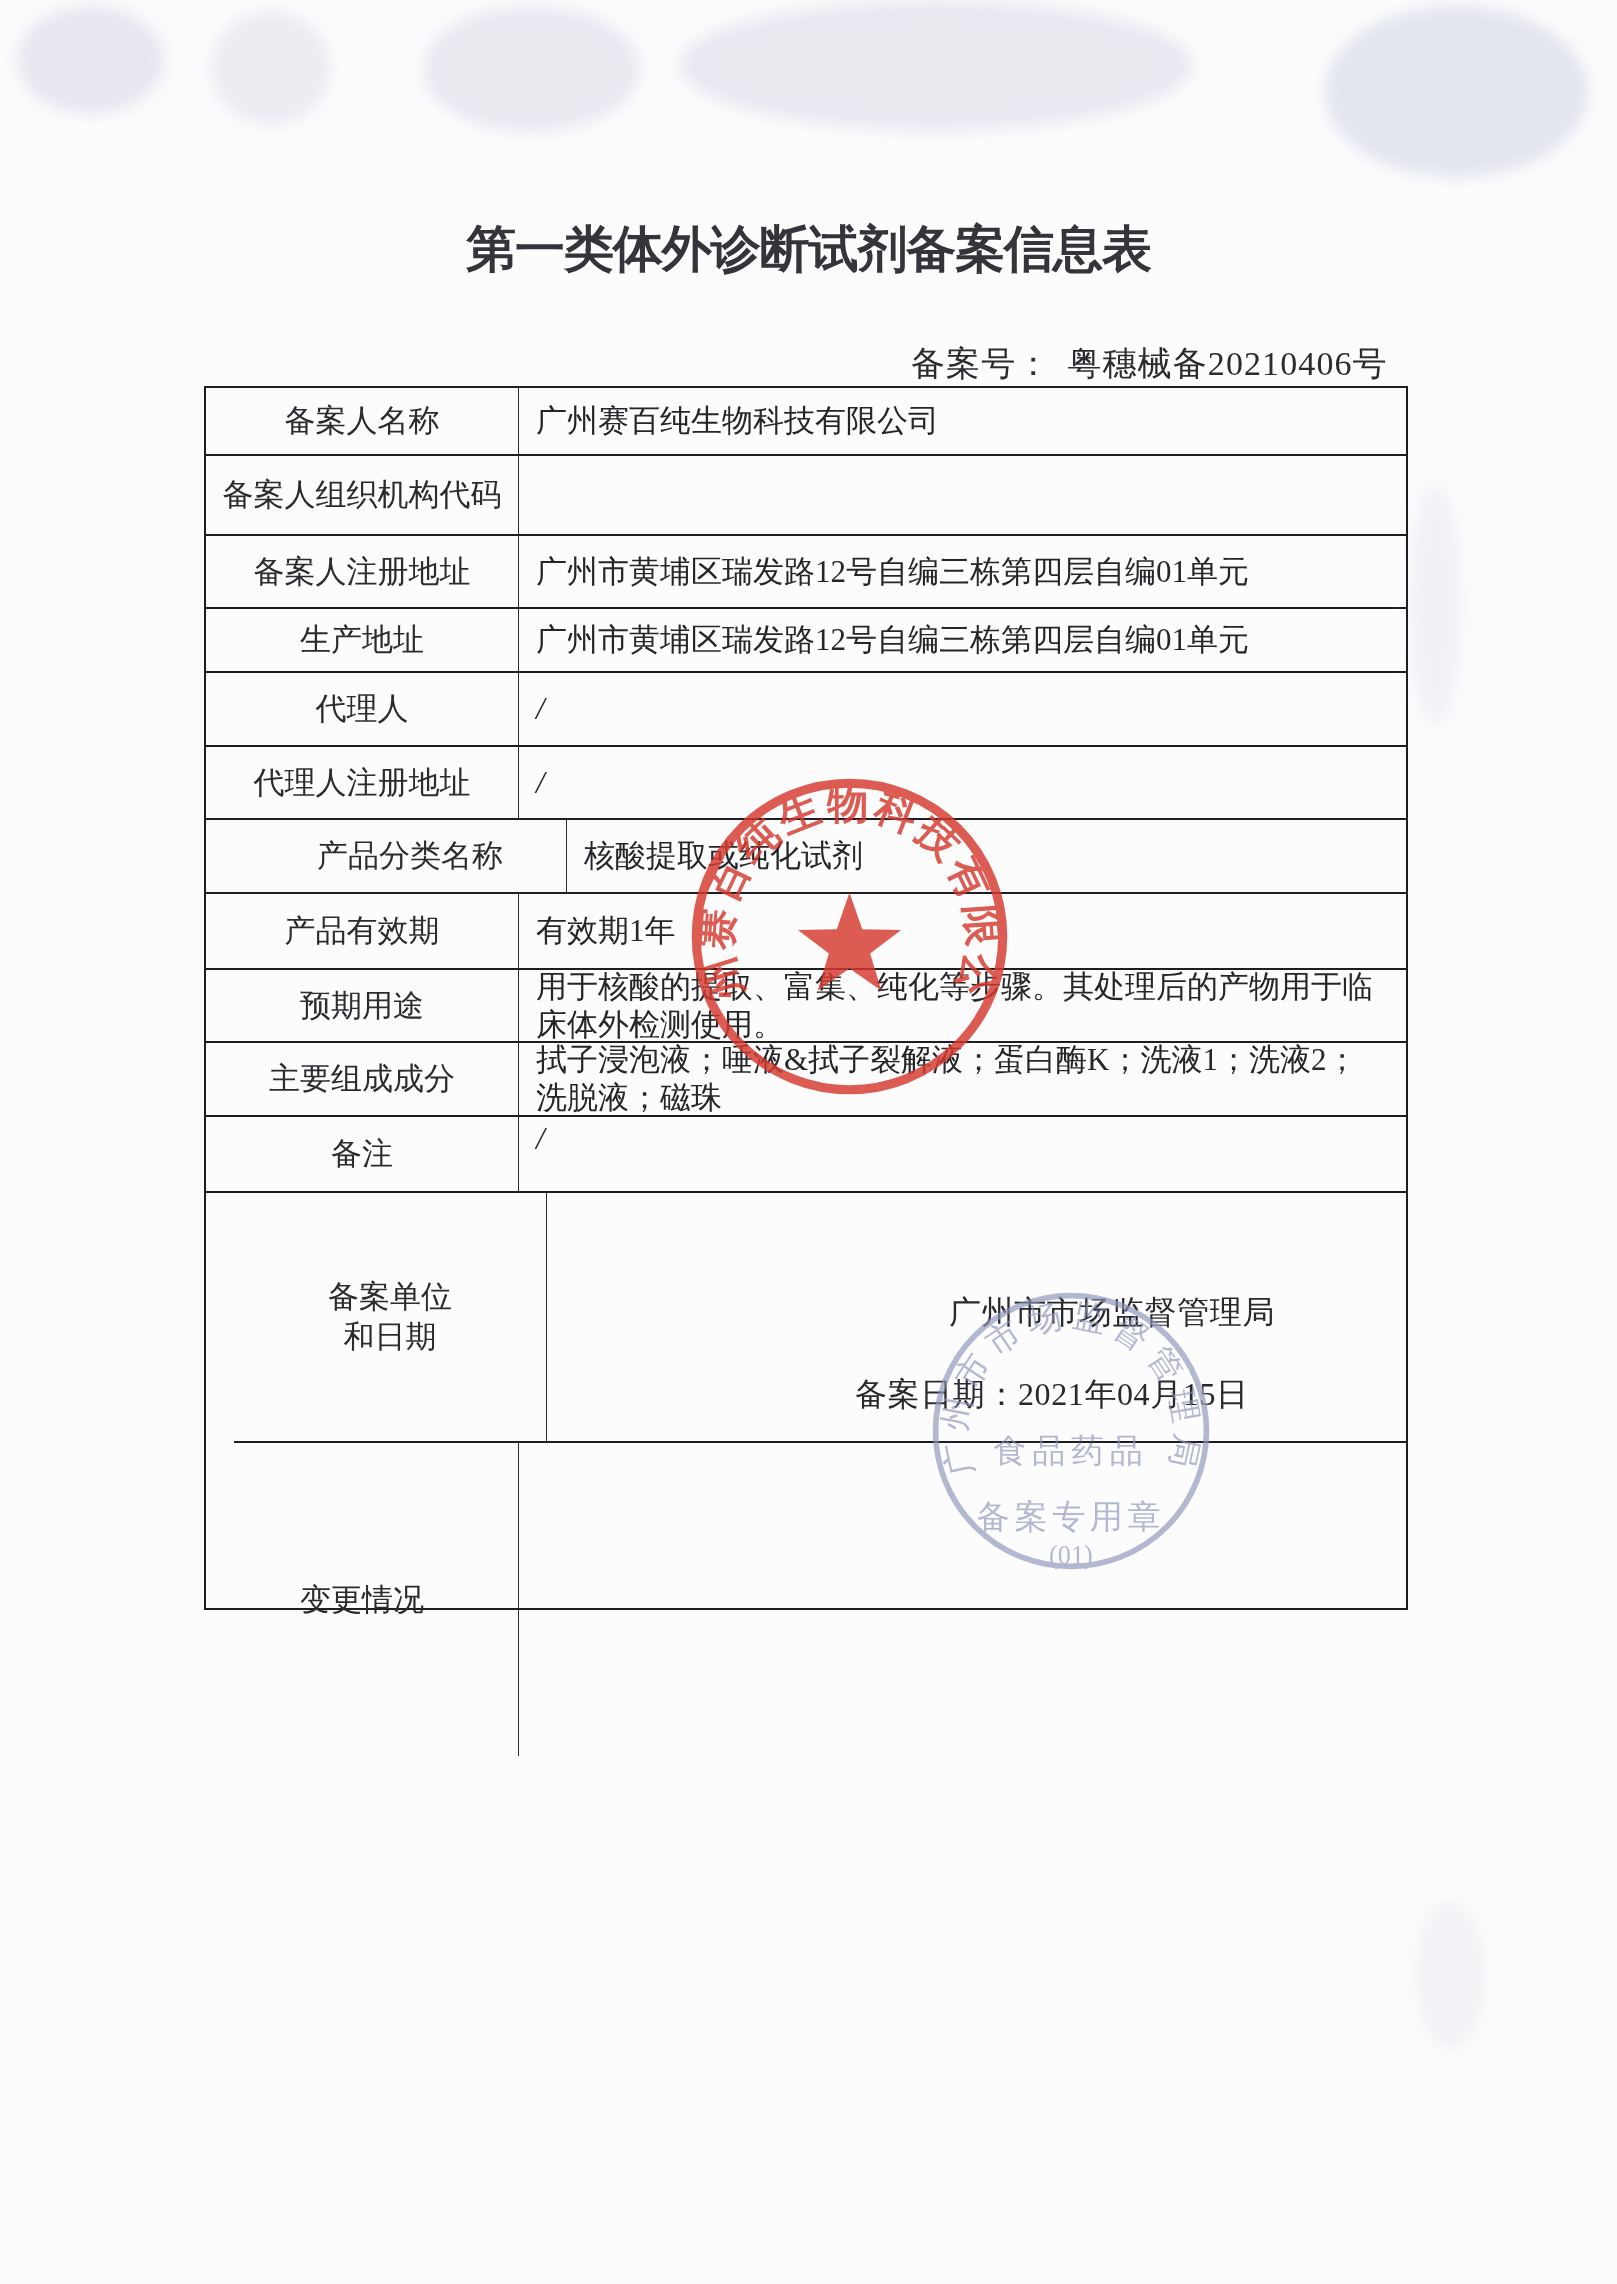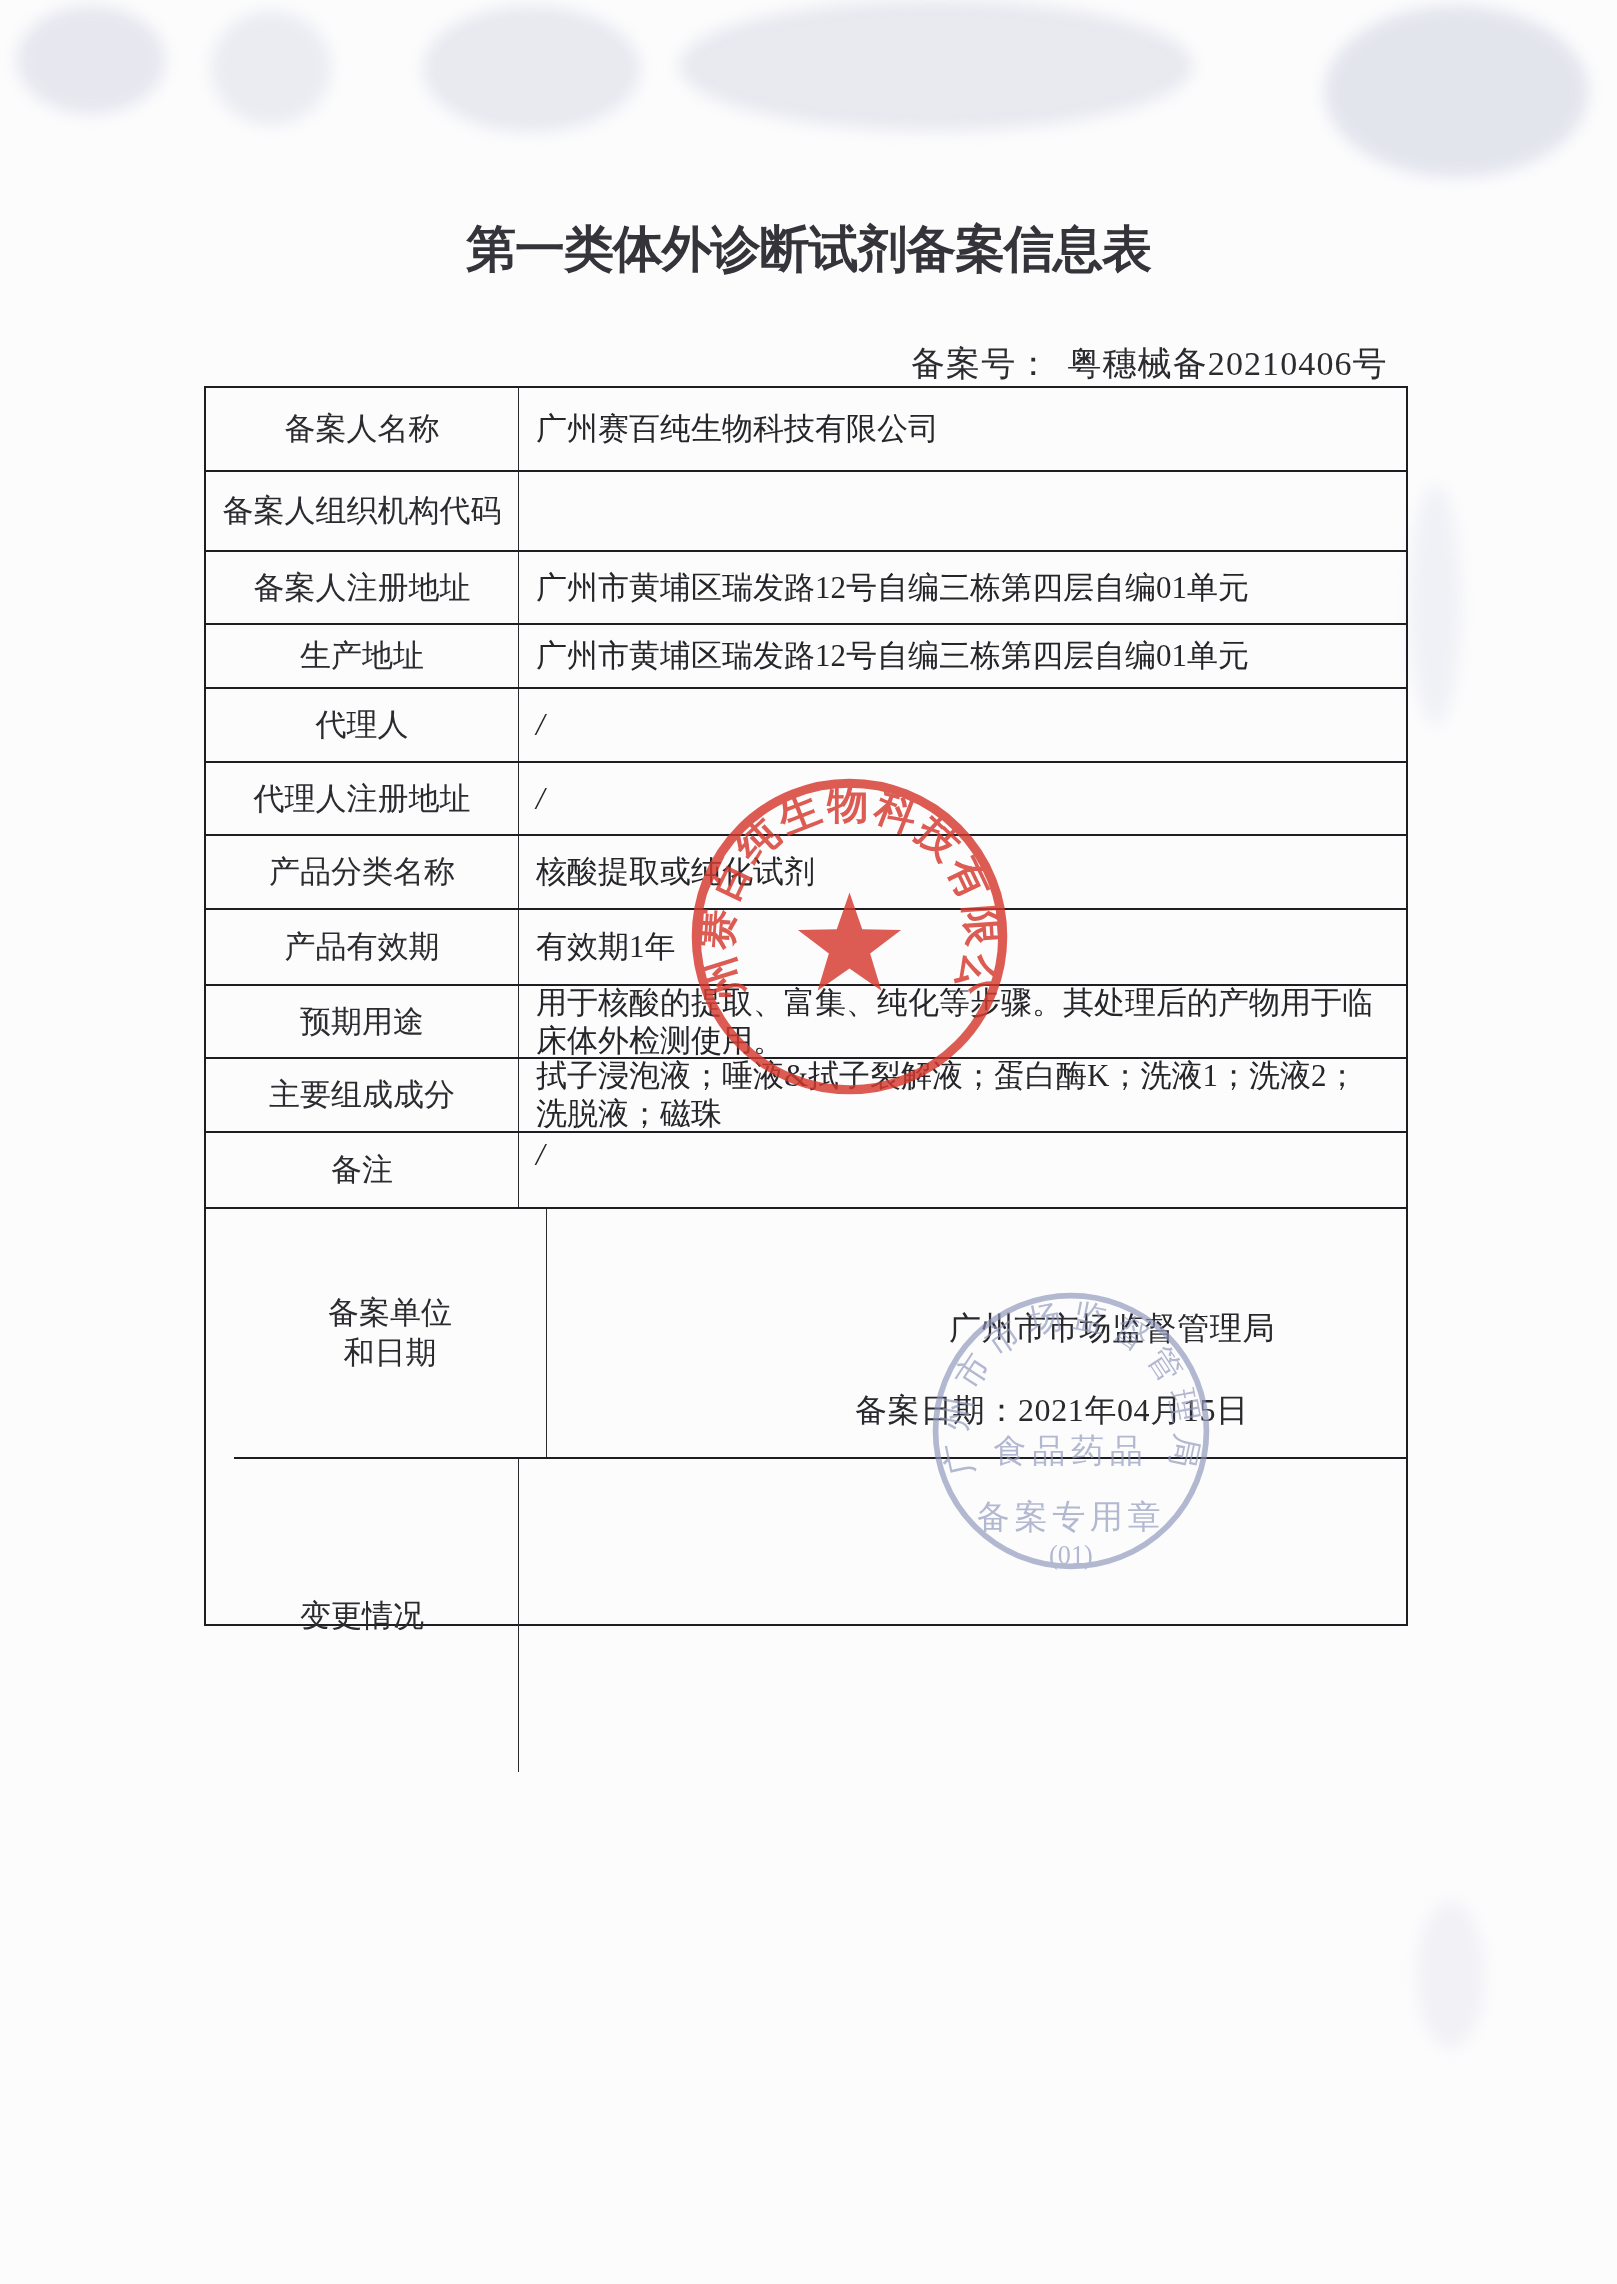--- a/index.html
+++ b/index.html
@@ -47,22 +47,22 @@
     display:flex;flex-direction:column;align-items:center;justify-content:center;
     text-align:center;font-size:31px;line-height:40px;color:#2b2b30;
     padding:0 4.6px;
   }
   .cell-value{
     flex:1;box-sizing:border-box;position:relative;
     display:flex;align-items:center;
     font-size:31px;line-height:38px;color:#26262a;
     padding:0 33px 0 17px;
   }
-  .r1{height:84px;justify-content:center;} .r2{height:80px;} .r3{height:73px;} .r4{height:64px;}
-  .r5{height:74px;} .r6{height:73px;} .r7{height:74px;} .r8{height:73px;}
+  .r1{height:68px;justify-content:center;} .r2{height:80px;} .r3{height:73px;} .r4{height:64px;}
+  .r5{height:74px;} .r6{height:73px;} .r7{height:74px;padding-left:48px;} .r8{height:73px;}
   .r9{height:76px;} .r10{height:73px;} .r11{height:74px;} .r12{height:76px;}
   .r13{height:250px;margin-left:28px;} .r14{height:165px;flex-direction:column;}
   .r12 .cell-value{align-items:flex-start;padding-top:3.4px;font-style:italic;}
   .r5 .cell-value,.r6 .cell-value{font-style:italic;}
 
   
   .r13 .cell-value{display:block;}
   .agency-line{
     position:absolute;left:402px;top:100px;
     font-size:32px;letter-spacing:0.6px;white-space:nowrap;color:#28282d;

